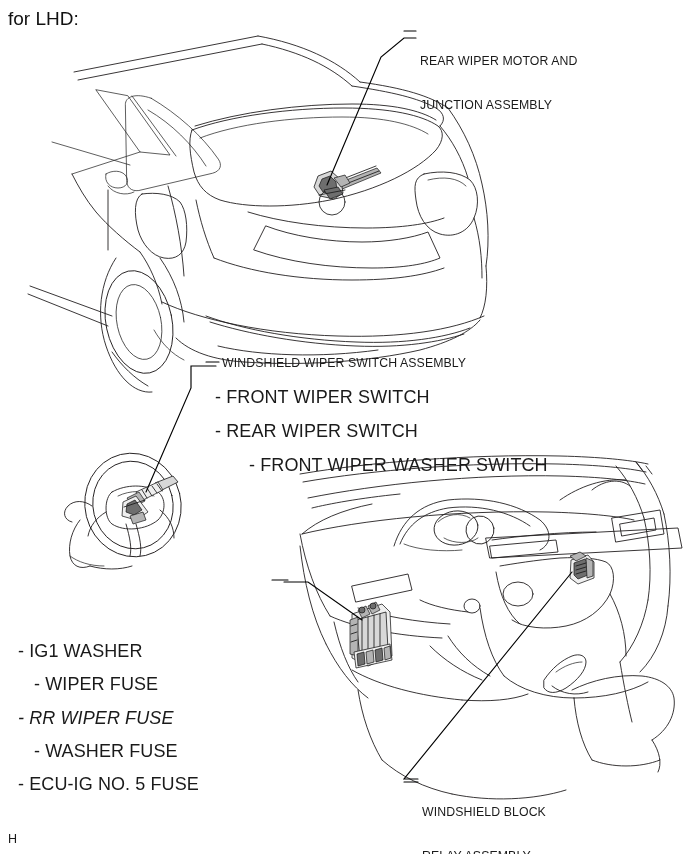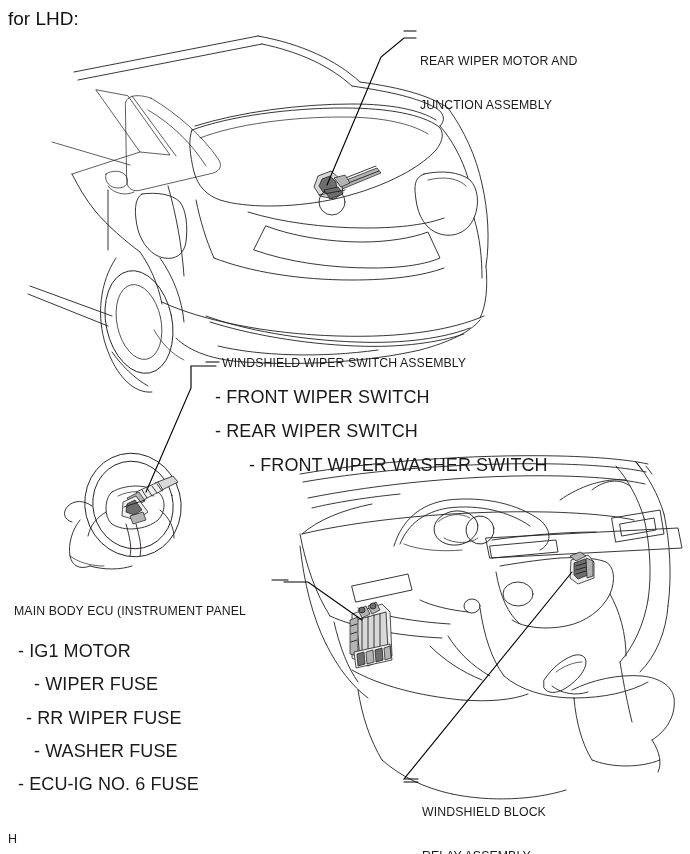--- a/index.html
+++ b/index.html
@@ -41,21 +41,21 @@
     letter-spacing: 0.1px;
   }
   #lbl-rear-motor { left: 420px; top: 25px; }
   #lbl-switch-asm { left: 222px; top: 356px; }
   #lbl-sw-1 { left: 215px; top: 387px; }
   #lbl-sw-2 { left: 215px; top: 421px; }
   #lbl-sw-3 { left: 215px; top: 455px; margin-left: 34px; }
   #lbl-ecu { left: 14px; top: 575px; }
   #lbl-fuse-1 { left: 18px; top: 641px; }
   #lbl-fuse-2 { left: 34px; top: 674px; }
-  #lbl-fuse-3 { left: 26px; top: 708px; }
+  #lbl-fuse-3 { left: 18px; top: 708px; font-style: italic; }
   #lbl-fuse-4 { left: 34px; top: 741px; }
   #lbl-fuse-5 { left: 18px; top: 774px; }
   #lbl-relay { left: 422px; top: 776px; }
   #page-mark {
     left: 8px;
     top: 832px;
     font-size: 12.5px;
   }
   svg.art {
     position: absolute;
@@ -344,27 +344,26 @@
     <div>REAR WIPER MOTOR AND</div>
     <div>JUNCTION ASSEMBLY</div>
   </div>
 
   <div class="txt callout" id="lbl-switch-asm">WINDSHIELD WIPER SWITCH ASSEMBLY</div>
   <div class="txt sub-item" id="lbl-sw-1">- FRONT WIPER SWITCH</div>
   <div class="txt sub-item" id="lbl-sw-2">- REAR WIPER SWITCH</div>
   <div class="txt sub-item" id="lbl-sw-3">- FRONT WIPER WASHER SWITCH</div>
 
   <div class="txt callout" id="lbl-ecu">
-    <div>MAIN BODY ECU (INSTRUMENT PANEL</div>
   </div>
-  <div class="txt sub-item" id="lbl-fuse-1">- IG1 MOTOR</div>
+  <div class="txt sub-item" id="lbl-fuse-1">- IG1 WASHER</div>
   <div class="txt sub-item" id="lbl-fuse-2">- WIPER FUSE</div>
   <div class="txt sub-item" id="lbl-fuse-3">- RR WIPER FUSE</div>
   <div class="txt sub-item" id="lbl-fuse-4">- WASHER FUSE</div>
-  <div class="txt sub-item" id="lbl-fuse-5">- ECU-IG NO. 6 FUSE</div>
+  <div class="txt sub-item" id="lbl-fuse-5">- ECU-IG NO. 5 FUSE</div>
 
   <div class="txt callout" id="lbl-relay">
     <div>WINDSHIELD BLOCK</div>
     <div>RELAY ASSEMBLY</div>
   </div>
 
   <div class="txt" id="page-mark">H</div>
 
 </div>
 

